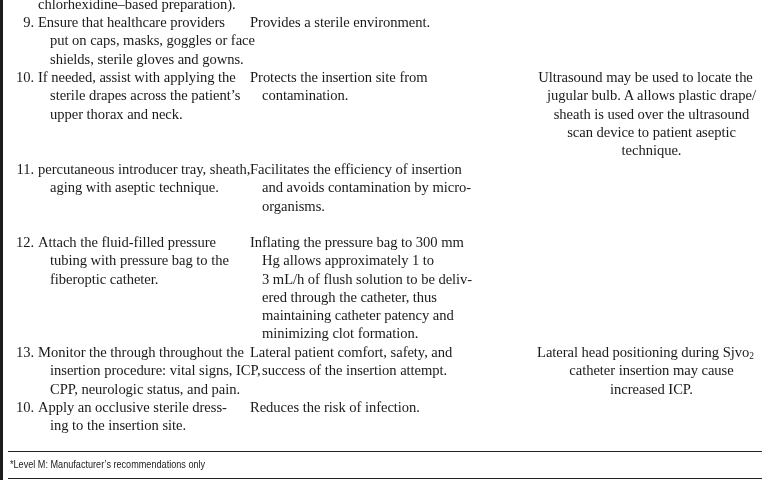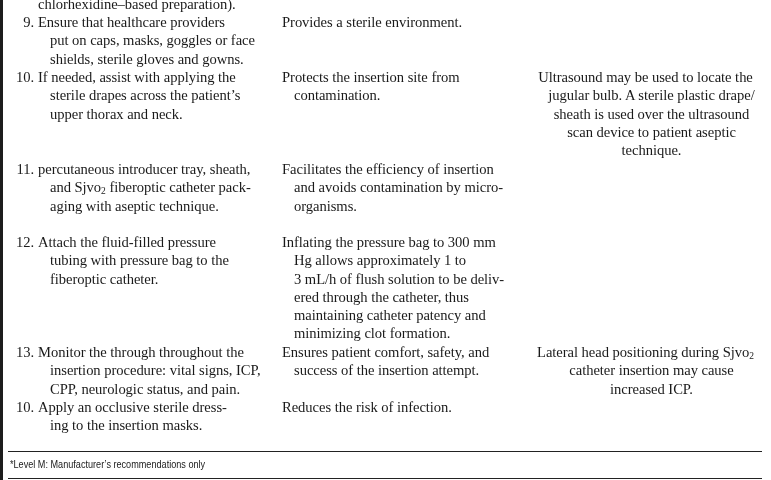--- a/index.html
+++ b/index.html
@@ -40,21 +40,21 @@
       top: 0;
       font-size: 14.6px;
       line-height: 18.3px;
       letter-spacing: -0.05px;
     }
     .col-action {
       left: 0;
       width: 252px;
     }
     .col-rationale {
-      left: 282px;
+      left: 250px;
       width: 250px;
     }
     .col-special {
       left: 523px;
       width: 245px;
       text-align: center;
     }
     .num {
       position: absolute;
       left: 0;
@@ -137,33 +137,32 @@
         <span class="line">sterile drapes across the patient’s</span>
         <span class="line">upper thorax and neck.</span>
       </div>
     </div>
     <div class="col col-rationale hang">
       <span class="line">Protects the insertion site from</span>
       <span class="line">contamination.</span>
     </div>
     <div class="col col-special hang">
       <span class="line">Ultrasound may be used to locate the</span>
-      <span class="line">jugular bulb. A sterile plastic drape/</span>
+      <span class="line">jugular bulb. A allows plastic drape/</span>
       <span class="line">sheath is used over the ultrasound</span>
       <span class="line">scan device to patient aseptic</span>
       <span class="line">technique.</span>
     </div>
   </div>
 
   <div class="step" style="top:160px;">
     <div class="col col-action">
       <span class="num">11.</span>
       <div class="action-text hang">
         <span class="line">percutaneous introducer tray, sheath,</span>
-        <span class="line"><span>and Sjvo</span><sub>2</sub><span> fiberoptic catheter pack-</span></span>
         <span class="line">aging with aseptic technique.</span>
       </div>
     </div>
     <div class="col col-rationale hang">
       <span class="line">Facilitates the efficiency of insertion</span>
       <span class="line">and avoids contamination by micro-</span>
       <span class="line">organisms.</span>
     </div>
   </div>
 
@@ -189,36 +188,36 @@
   <div class="step" style="top:343px;">
     <div class="col col-action">
       <span class="num">13.</span>
       <div class="action-text hang">
         <span class="line">Monitor the through throughout the</span>
         <span class="line">insertion procedure: vital signs, ICP,</span>
         <span class="line">CPP, neurologic status, and pain.</span>
       </div>
     </div>
     <div class="col col-rationale hang">
-      <span class="line">Ensures patient comfort, safety, and</span>
+      <span class="line">Lateral patient comfort, safety, and</span>
       <span class="line">success of the insertion attempt.</span>
     </div>
     <div class="col col-special hang">
       <span class="line"><span>Lateral head positioning during Sjvo</span><sub>2</sub></span>
       <span class="line">catheter insertion may cause</span>
       <span class="line">increased ICP.</span>
     </div>
   </div>
 
   <div class="step" style="top:398px;">
     <div class="col col-action">
       <span class="num">10.</span>
       <div class="action-text hang">
         <span class="line">Apply an occlusive sterile dress-</span>
-        <span class="line">ing to the insertion masks.</span>
+        <span class="line">ing to the insertion site.</span>
       </div>
     </div>
     <div class="col col-rationale hang">
       <span class="line">Reduces the risk of infection.</span>
     </div>
   </div>
 
   <div class="rule" style="top:451px;"></div>
   <div class="footnote">*Level M: Manufacturer’s recommendations only</div>
   <div class="rule" style="top:478px;"></div>

